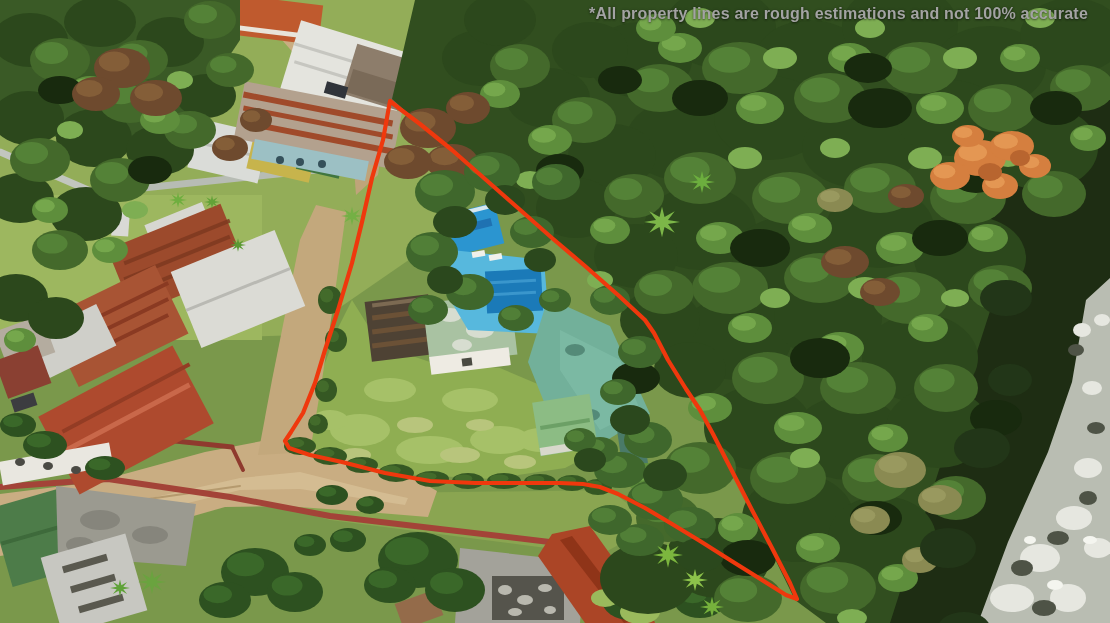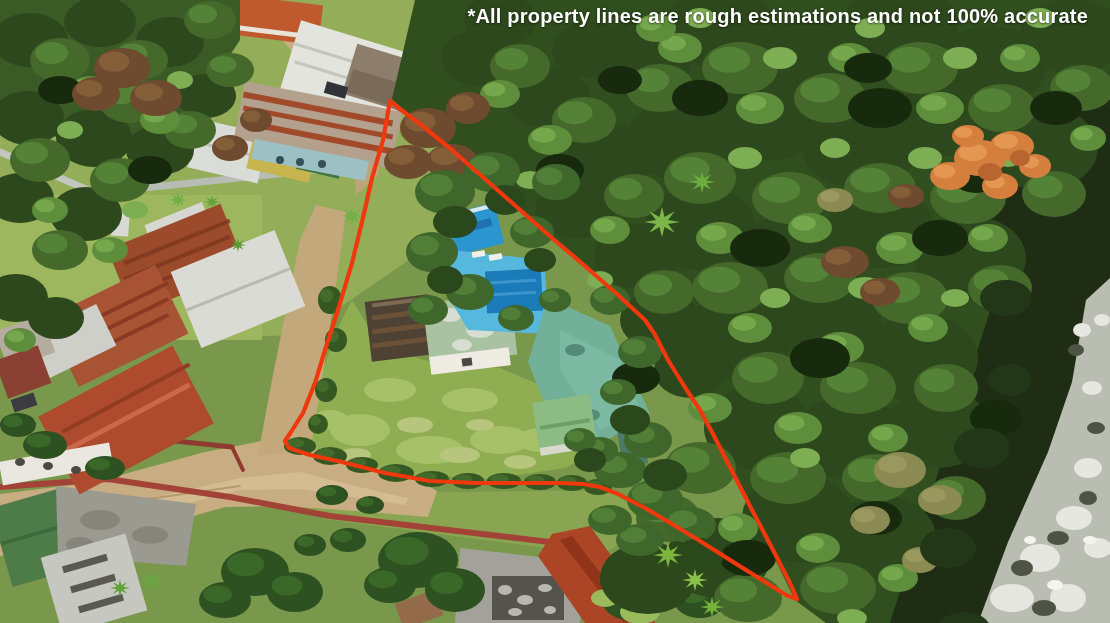--- a/index.html
+++ b/index.html
@@ -1,20 +1,20 @@
 <!DOCTYPE html>
 <html><head>
 <meta charset="utf-8">
 <style>
   html,body{margin:0;padding:0;background:#222;}
   .stage{position:relative;width:1110px;height:623px;overflow:hidden;background:#31501f;
          font-family:"Liberation Sans",sans-serif;}
   .stage svg{position:absolute;left:0;top:0;}
-  .disclaimer{position:absolute;top:5px;right:22px;color:#ffffff;font-weight:700;
-              font-size:20px;letter-spacing:.2px;white-space:nowrap;
+  .disclaimer{position:absolute;top:5px;right:22px;color:#a3a3a3;font-weight:700;
+              font-size:16px;letter-spacing:.2px;white-space:nowrap;
               text-shadow:0 1px 2px rgba(0,0,0,.45),0 0 3px rgba(0,0,0,.25);}
 </style>
 </head>
 <body>
 
 <div class="stage">
   <svg width="1110" height="623" viewBox="0 0 1110 623">
       <rect x="0" y="0" width="1110" height="623" fill="#7a984b"></rect>
       <polygon points="0,0 425,0 445,235 300,335 0,345" fill="#93ad58" stroke-linejoin="round"></polygon>
       <rect x="0" y="195" width="262" height="145" fill="#9db75f"></rect>

